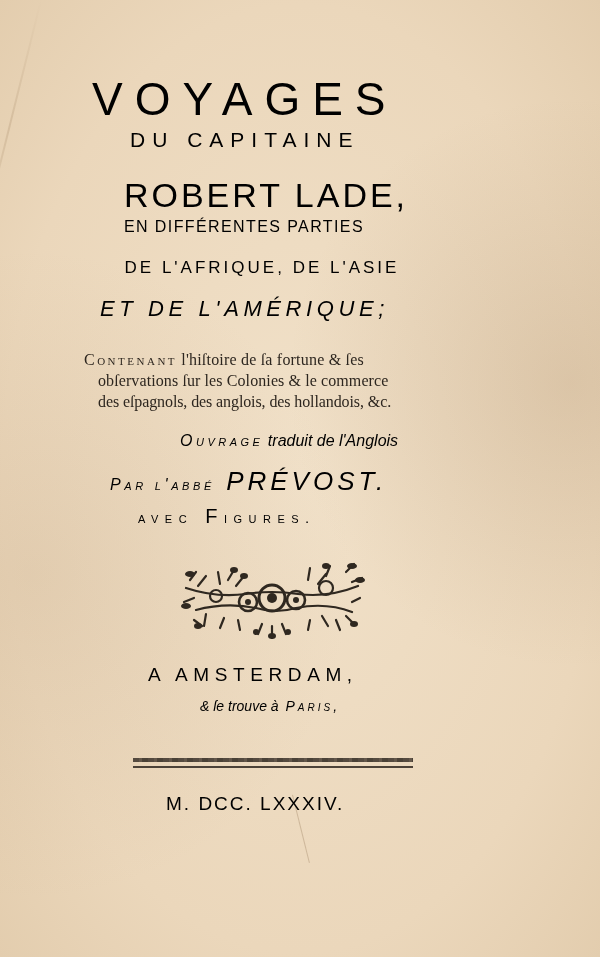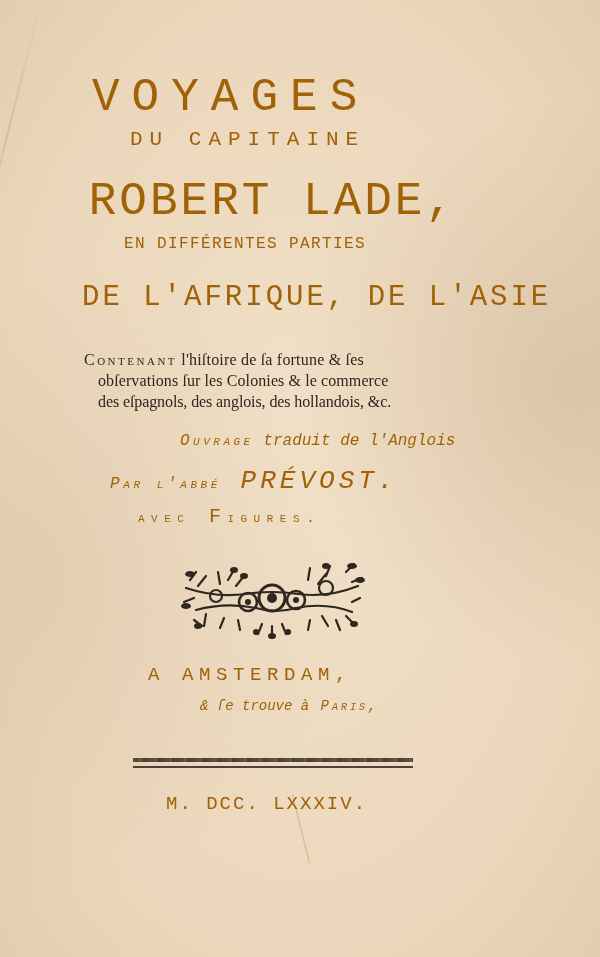--- a/index.html
+++ b/index.html
@@ -38,54 +38,53 @@
     background: rgba(150,120,90,0.35);
     transform: rotate(-14deg);
     transform-origin: top left;
   }
   .line {
     position: absolute;
     left: 0;
     width: 600px;
     text-align: center;
     white-space: nowrap;
-    font-family: Liberation Mono, monospace;
-    color: #a16207;
+    font-family: Liberation Sans, sans-serif;
+    color: #000000;
   }
   .title-main {
     top: 72px;
     left: 92px; width: 340px; text-align: left;
     font-size: 46px;
     letter-spacing: 12px;
     font-weight: normal;
   }
   .du-capitaine {
     top: 128px;
     left: 130px; width: 270px; text-align: left;
     font-size: 21px;
     letter-spacing: 7px;
   }
   .robert-lade {
     top: 176px;
-    left: 76px; width: 380px; text-align: right;
-    font-size: 46px;
+    left: 76px; width: 380px; text-align: center;
+    font-size: 34px;
     letter-spacing: 3px;
   }
   .en-diff {
-    top: 235px;
+    top: 218px;
     left: 124px; width: 300px; text-align: left;
     font-size: 16px;
     letter-spacing: 1.4px;
   }
   .afrique {
     top: 258px;
     left: 82px; width: 360px; text-align: center;
-    font-size: 29px;
+    font-size: 17px;
     letter-spacing: 3px;
-    margin-top: 23px;
   }
   .amerique {
     top: 296px;
     left: 100px; width: 340px; text-align: left;
     font-size: 22px;
     letter-spacing: 4.6px;
     font-style: italic;
   }
   .para {
     position: absolute;
@@ -180,20 +179,21 @@
 
 <div class="page">
   <div class="fold"></div>
   <div class="crease"></div>
 
   <div class="line title-main">VOYAGES</div>
   <div class="line du-capitaine">DU CAPITAINE</div>
   <div class="line robert-lade">ROBERT LADE,</div>
   <div class="line en-diff">EN DIFFÉRENTES PARTIES</div>
   <div class="line afrique">DE L'AFRIQUE, DE L'ASIE</div>
+  <div class="line amerique">ET DE L'AMÉRIQUE;</div>
 
   <div class="para" style="top:349px;">
     <span class="pl l1"><span class="smallcaps">Contenant</span><span> l'hiſtoire de ſa fortune &amp; ſes</span></span>
     <span class="pl l2">obſervations ſur les Colonies &amp; le commerce</span>
     <span class="pl l3">des eſpagnols, des anglois, des hollandois, &amp;c.</span>
   </div>
 
   <div class="line ouvrage"><span class="sc">Ouvrage</span><span> traduit de l'Anglois</span></div>
 
   <div class="line prevost"><span class="sc">Par l'abbé</span><span class="big"> PRÉVOST.</span></div>

